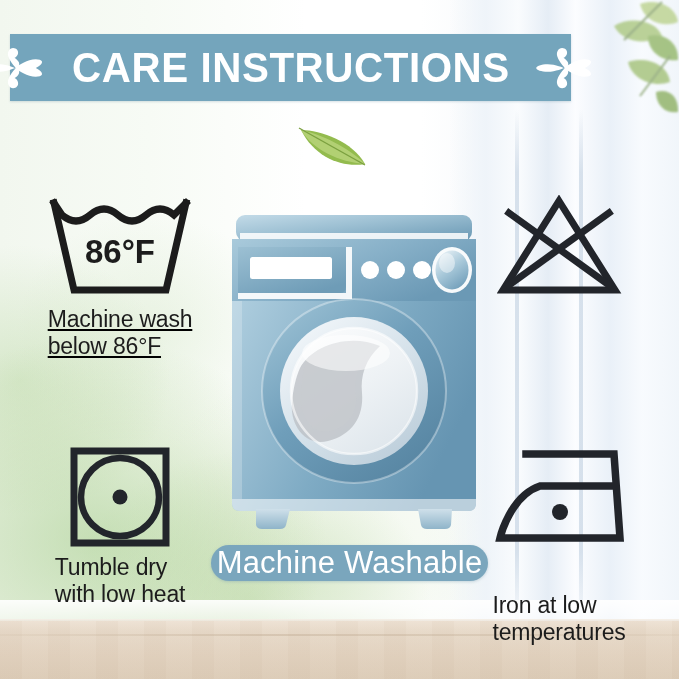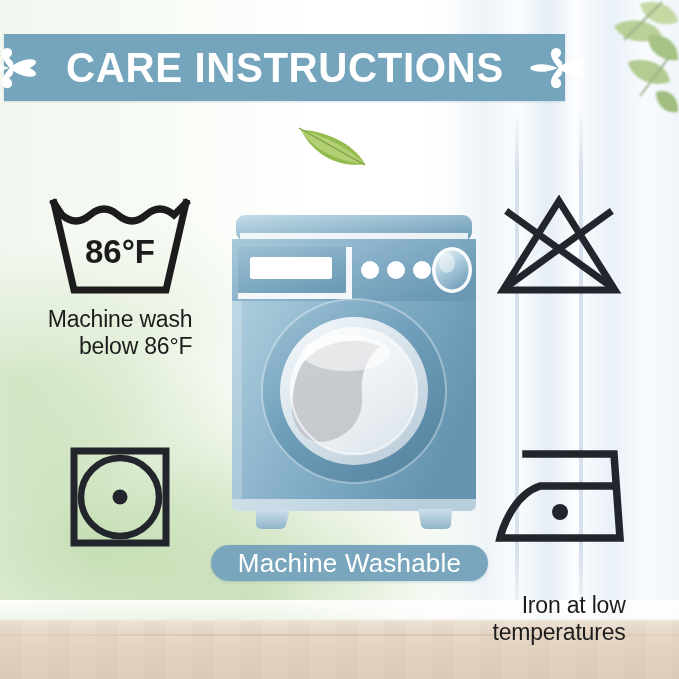--- a/index.html
+++ b/index.html
@@ -79,21 +79,21 @@
   .bg-wood-haze {
     position: absolute;
     left: 0; right: 0;
     top: 600px; height: 34px;
     background: linear-gradient(to bottom, rgba(255,255,255,0.92), rgba(255,255,255,0.35));
   }
 
   
   .banner {
     position: absolute;
-    left: 4px;
+    left: 10px;
     top: 34px;
     width: 561px;
     height: 67px;
     background: #74a5bc;
     display: flex;
     align-items: center;
     justify-content: center;
     gap: 18px;
     box-shadow: 0 1px 2px rgba(90,130,150,0.25);
   }
@@ -122,33 +122,33 @@
   
   .cell {
     position: absolute;
     display: flex;
     flex-direction: column;
     align-items: center;
   }
   .cell-icon { display: block; }
   .cell-caption {
     margin-top: 6px;
-    text-align: right;
+    text-align: left;
     color: #1c1c1c;
     font-size: 23px;
     line-height: 1.17;
     letter-spacing: -0.2px;
     white-space: pre-line;
   }
 
   #cell-wash     { left: 8px;   top: 195px; width: 224px; }
   #cell-bleach   { left: 447px; top: 195px; width: 224px; }
   #cell-dry      { left: 8px;   top: 446px; width: 224px; }
   #cell-iron     { left: 447px; top: 446px; width: 224px; gap: 40px; }
-  #cell-wash { position: absolute; }
+  #cell-wash { position: absolute; text-decoration: underline; }
 
   
   .washer {
     position: absolute;
     left: 228px;
     top: 213px;
     width: 252px;
     height: 325px;
   }
   .badge {
@@ -159,21 +159,21 @@
     height: 36px;
     border-radius: 18px;
     background: #7aa6bd;
     display: flex;
     align-items: center;
     justify-content: center;
     box-shadow: 0 1px 3px rgba(110,150,170,0.35);
   }
   .badge-label {
     color: #ffffff;
-    font-size: 26px;
+    font-size: 31px;
     letter-spacing: 0.2px;
     white-space: nowrap;
   }
   .float-leaf {
     position: absolute;
     left: 295px;
     top: 120px;
     width: 76px;
     height: 52px;
   }
@@ -249,20 +249,22 @@
       <path d="M112 18 L12 90" stroke="#22252b" stroke-width="7" stroke-linecap="square"></path>
     </svg>
   </div>
 
   <div class="cell" id="cell-dry">
     <svg class="cell-icon" width="102" height="102" viewBox="0 0 102 102" aria-hidden="true">
       <rect x="5" y="5" width="92" height="92" fill="none" stroke="#22252b" stroke-width="7"></rect>
       <circle cx="51" cy="51" r="39" fill="none" stroke="#22252b" stroke-width="6.5"></circle>
       <circle cx="51" cy="51" r="7.5" fill="#22252b"></circle>
     </svg>
+    <div class="cell-caption">Tumble dry
+with low heat</div>
   </div>
 
   <div class="cell" id="cell-iron">
     <svg class="cell-icon" width="135" height="100" viewBox="0 0 135 100" aria-hidden="true">
       <path d="M34 8 L122 8 L128 92 L8 92 C8 92 18 50 48 40 L118 40" fill="none" stroke="#22252b" stroke-width="7.5" stroke-linejoin="miter" stroke-linecap="square"></path>
       <circle cx="68" cy="66" r="8" fill="#22252b"></circle>
     </svg>
     <div class="cell-caption">Iron at low
 temperatures</div>
   </div>

